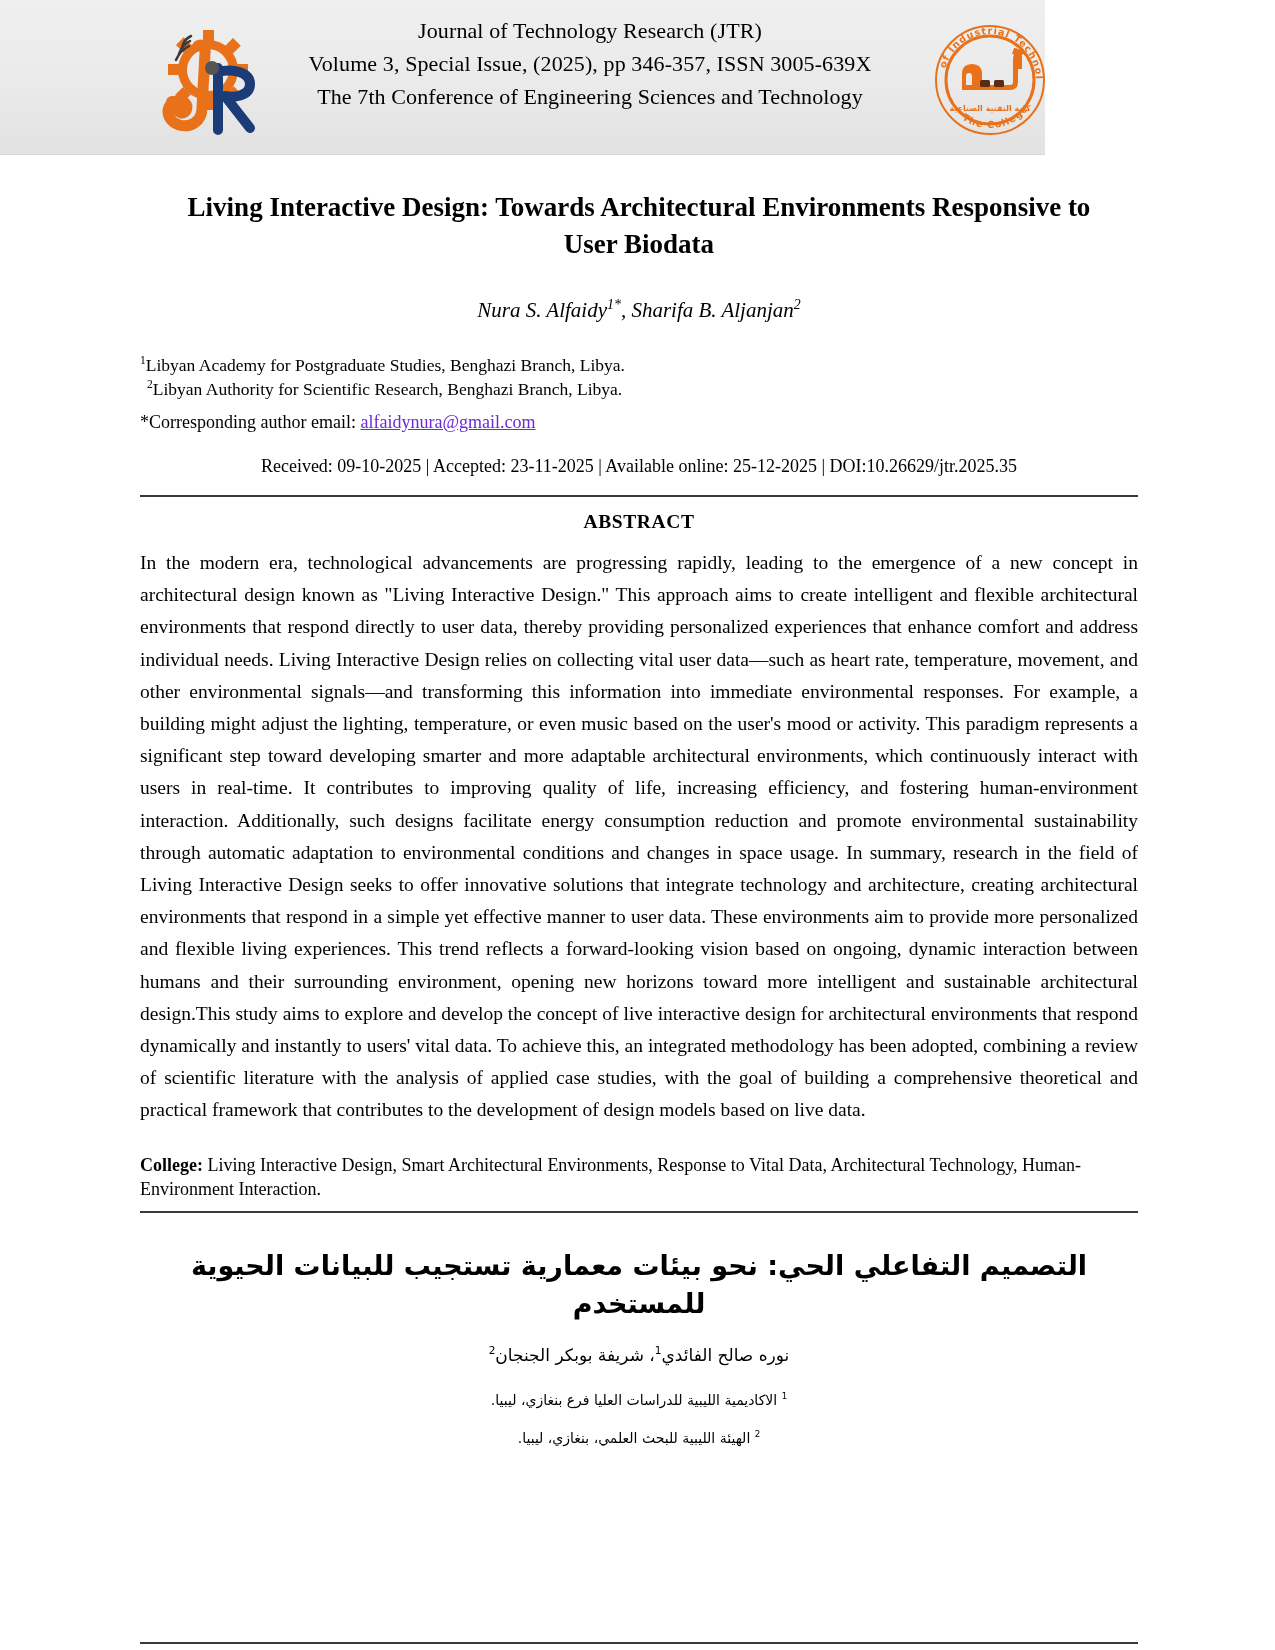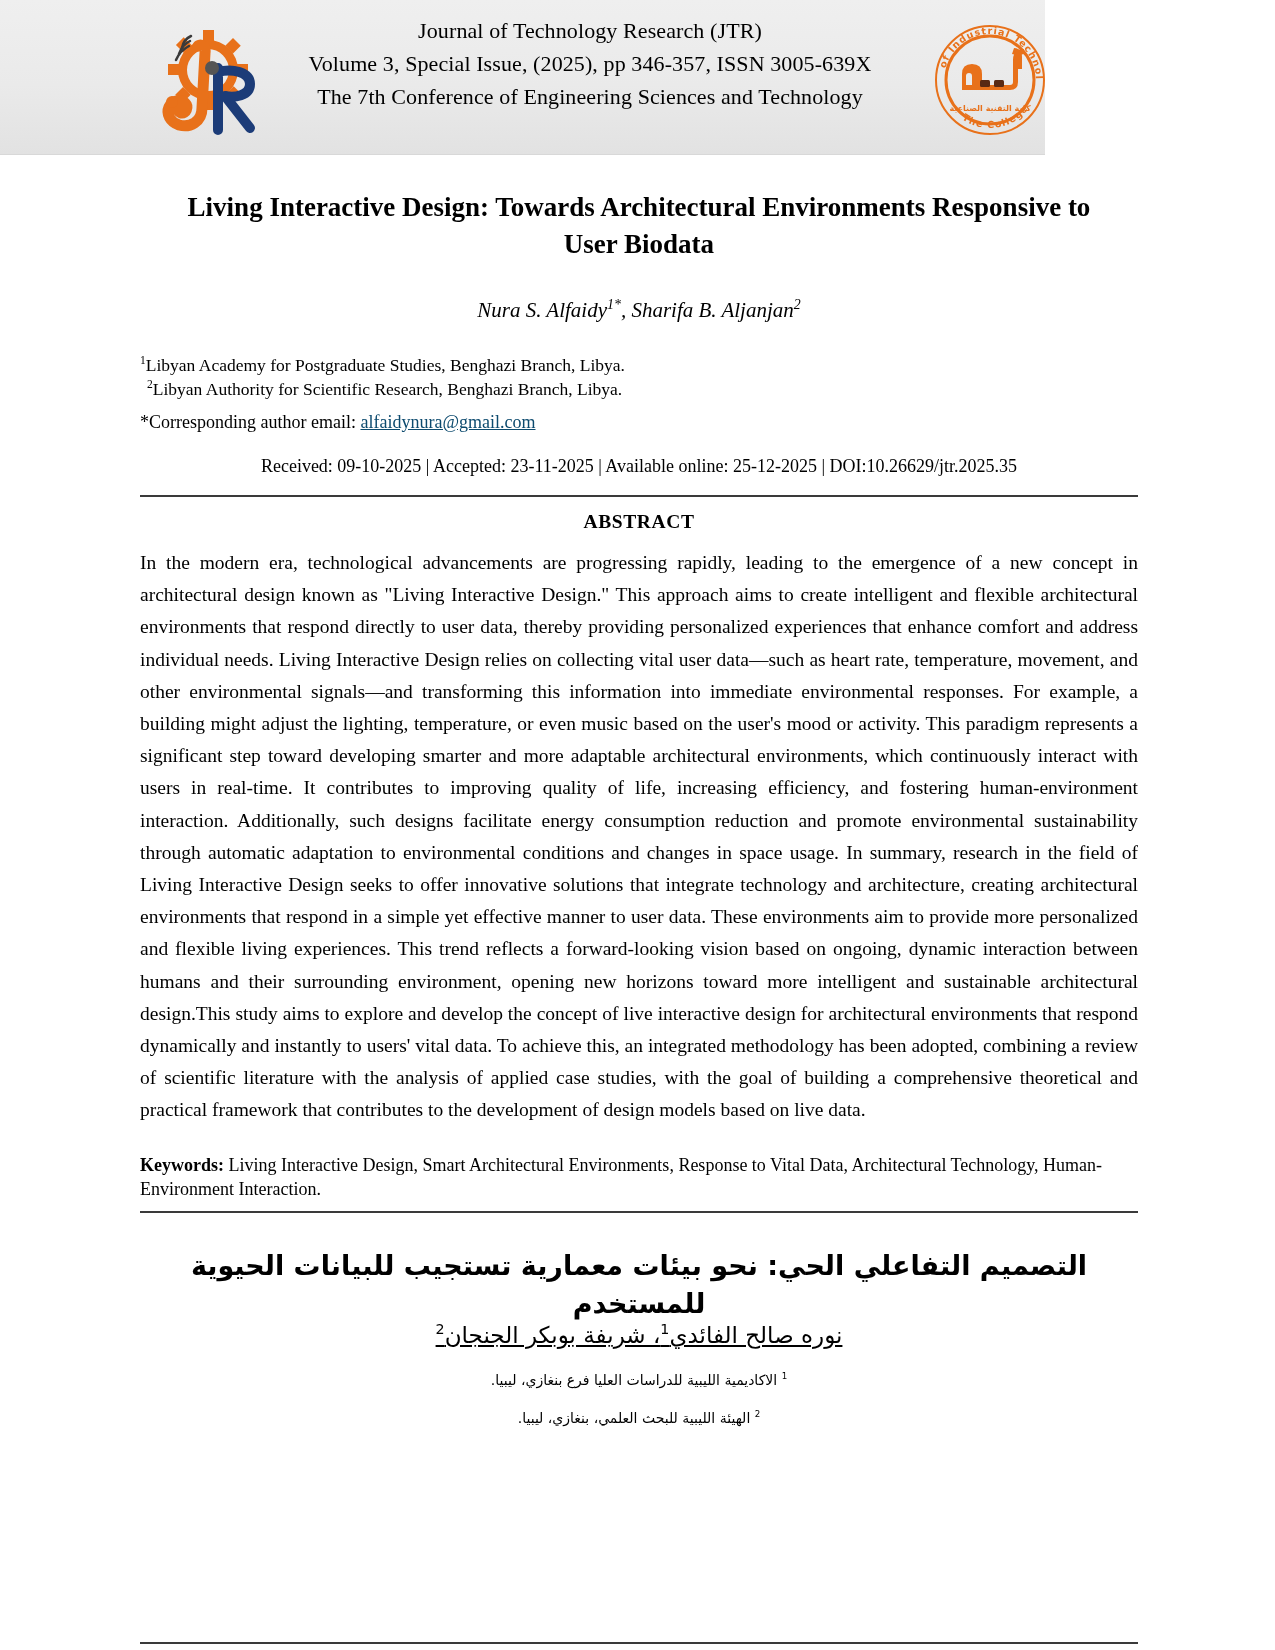--- a/index.html
+++ b/index.html
@@ -90,21 +90,21 @@
     font-size: 17.5px;
     line-height: 24px;
   }
   .affil-2 { padding-left: 7px; }
   .corresponding {
     margin-top: 9px;
     font-size: 18px;
     line-height: 24px;
   }
   .email-link {
-    color: #0c4a6e;
+    color: #6d28d9;
     text-decoration: underline;
   }
 
   .dates-row {
     margin-top: 22px;
     text-align: center;
     font-size: 18px;
     padding-bottom: 18px;
     border-bottom: 2.5px solid #3a3a3a;
   }
@@ -142,23 +142,23 @@
     margin-top: 34px;
   }
   .arabic-title {
     font-family: "DejaVu Sans", "Liberation Sans", sans-serif;
     font-weight: bold;
     font-size: 27px;
     line-height: 38px;
   }
   .arabic-authors {
     font-family: "DejaVu Sans", "Liberation Sans", sans-serif;
-    font-size: 23px;
-    line-height: 24px;
-    text-decoration: underline;
+    font-size: 17px;
+    margin-top: 20px;
+    line-height: 24px;
   }
   .arabic-affil {
     font-family: "DejaVu Sans", "Liberation Sans", sans-serif;
     font-size: 14px;
     margin-top: 22px;
     line-height: 22px;
   }
   .arabic-affil.second { margin-top: 16px; }
   .ar-sup { font-size: 0.62em; vertical-align: super; }
 
@@ -259,21 +259,21 @@
       <div class="corresponding"><span>*Corresponding author email: </span><a class="email-link" href="#">alfaidynura@gmail.com</a></div>
     </div>
 
     <div class="dates-row">Received: 09-10-2025 | Accepted: 23-11-2025 | Available online: 25-12-2025 | DOI:10.26629/jtr.2025.35</div>
 
     <div class="abstract-head">ABSTRACT</div>
 
     <div class="abstract-body">In the modern era, technological advancements are progressing rapidly, leading to the emergence of a new concept in architectural design known as "Living Interactive Design." This approach aims to create intelligent and flexible architectural environments that respond directly to user data, thereby providing personalized experiences that enhance comfort and address individual needs. Living Interactive Design relies on collecting vital user data—such as heart rate, temperature, movement, and other environmental signals—and transforming this information into immediate environmental responses. For example, a building might adjust the lighting, temperature, or even music based on the user's mood or activity. This paradigm represents a significant step toward developing smarter and more adaptable architectural environments, which continuously interact with users in real-time. It contributes to improving quality of life, increasing efficiency, and fostering human-environment interaction. Additionally, such designs facilitate energy consumption reduction and promote environmental sustainability through automatic adaptation to environmental conditions and changes in space usage. In summary, research in the field of Living Interactive Design seeks to offer innovative solutions that integrate technology and architecture, creating architectural environments that respond in a simple yet effective manner to user data. These environments aim to provide more personalized and flexible living experiences. This trend reflects a forward-looking vision based on ongoing, dynamic interaction between humans and their surrounding environment, opening new horizons toward more intelligent and sustainable architectural design.This study aims to explore and develop the concept of live interactive design for architectural environments that respond dynamically and instantly to users' vital data. To achieve this, an integrated methodology has been adopted, combining a review of scientific literature with the analysis of applied case studies, with the goal of building a comprehensive theoretical and practical framework that contributes to the development of design models based on live data.</div>
 
     <div class="keywords">
-      <b>Keywords:</b><span> Living Interactive Design, Smart Architectural Environments, Response to Vital Data, Architectural Technology, Human-Environment Interaction.</span>
+      <b>College:</b><span> Living Interactive Design, Smart Architectural Environments, Response to Vital Data, Architectural Technology, Human-Environment Interaction.</span>
     </div>
 
     <div class="arabic-block">
       <div class="arabic-title">التصميم التفاعلي الحي: نحو بيئات معمارية تستجيب للبيانات الحيوية للمستخدم</div>
       <div class="arabic-authors"><span>نوره صالح الفائدي</span><sup class="ar-sup">1</sup><span>، شريفة بوبكر  الجنجان</span><sup class="ar-sup">2</sup></div>
       <div class="arabic-affil"><sup class="ar-sup">1</sup><span> الاكاديمية الليبية للدراسات العليا فرع بنغازي، ليبيا.</span></div>
       <div class="arabic-affil second"><sup class="ar-sup">2</sup><span> الهيئة الليبية للبحث العلمي، بنغازي، ليبيا.</span></div>
     </div>
 
   </div>

